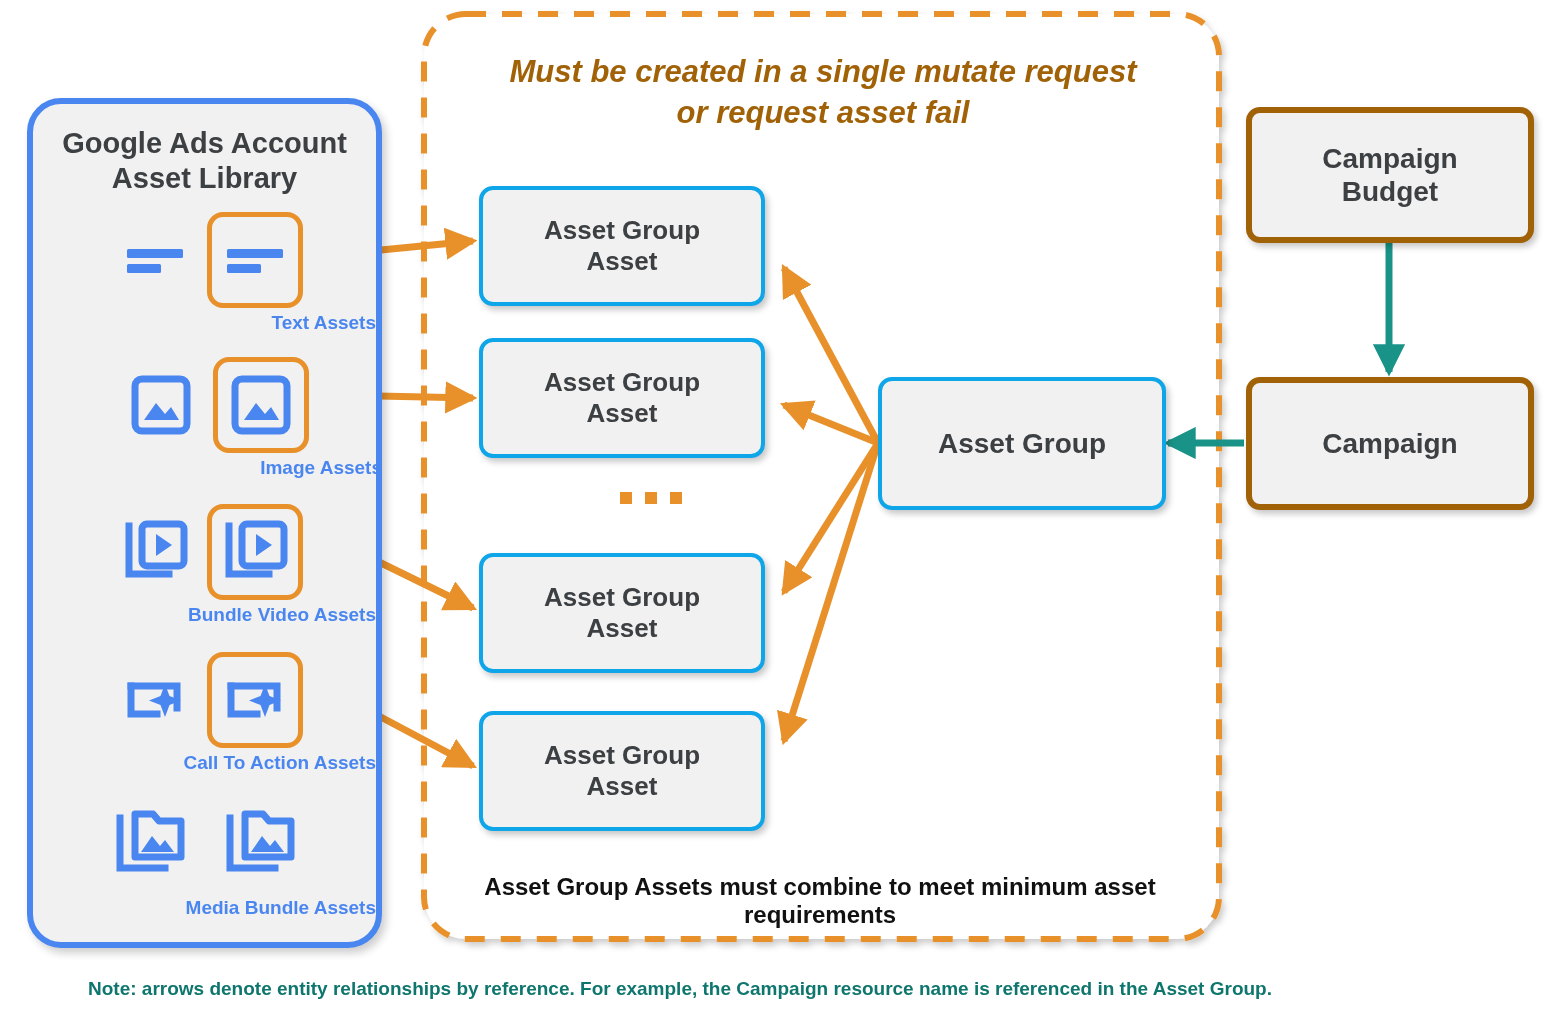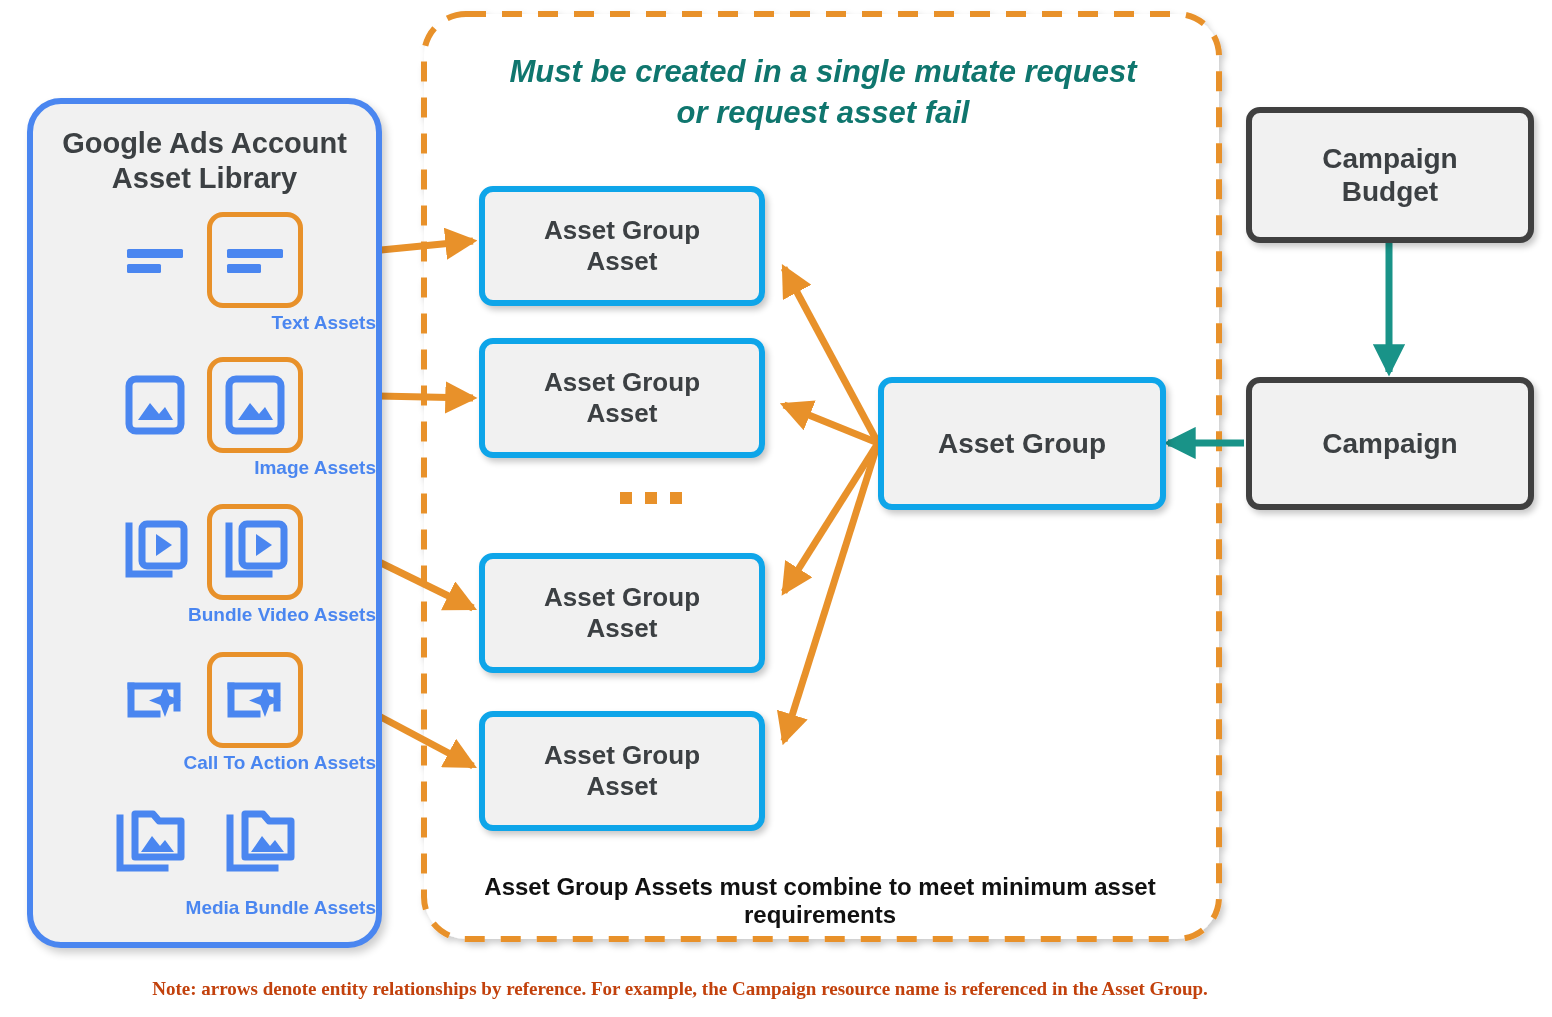--- a/index.html
+++ b/index.html
@@ -19,22 +19,22 @@
     background:#f1f1f1;
     border-radius:14px;
     box-shadow:3px 4px 6px rgba(0,0,0,.22);
     display:flex;align-items:center;justify-content:center;
     text-align:center;
     color:#3c4043;
     font-weight:700;
     z-index:10;
     box-sizing:border-box;
   }
-  .node-orange{border:6px solid #0ea5e9;align-items:center;}
-  .node-teal{border:6px solid #404040;}
+  .node-orange{border:4px solid #0ea5e9;align-items:center;}
+  .node-teal{border:6px solid #a16207;}
   .node .lbl{line-height:1.18;display:block;}
 
   
   #asset-library{
     position:absolute;left:27px;top:98px;width:355px;height:850px;
     background:#f1f1f1;border:6px solid #4a86f0;border-radius:34px;
     box-shadow:4px 5px 8px rgba(0,0,0,.20);
     z-index:8;box-sizing:border-box;
   }
   #library-title{
@@ -52,30 +52,30 @@
     box-sizing:border-box;
   }
   .icon-boxed{border:5px solid #e8912a;border-radius:16px;}
   .asset-caption{
     text-align:right;color:#4a86f0;font-size:19px;font-weight:700;margin-top:4px;
   }
 
   
   #mutate-note{
     position:absolute;left:452px;top:52px;width:742px;
-    text-align:center;color:#0f766e;font-style:italic;font-weight:700;
+    text-align:center;color:#a16207;font-style:italic;font-weight:700;
     font-size:31px;line-height:1.32;z-index:9;
   }
   #combine-note{
     position:absolute;left:440px;top:873px;width:760px;
     text-align:center;color:#111;font-weight:700;font-size:24px;z-index:9;
   }
   #footer-note{
     position:absolute;left:0;top:978px;width:1360px;
-    text-align:center;color:#c2410c;font-weight:700;font-size:19px;z-index:9;font-family:Liberation Serif, serif;
+    text-align:center;color:#0f766e;font-weight:700;font-size:19px;z-index:9;
   }
 
   
   #ellipsis{
     position:absolute;left:620px;top:492px;display:flex;gap:13px;z-index:9;
   }
   #ellipsis i{display:block;width:12px;height:12px;background:#e8912a;}
 </style>
 </head>
 <body>
@@ -137,21 +137,21 @@
       <span class="icon-boxed">
         <svg width="64" height="40" viewBox="0 0 64 40" aria-hidden="true">
           <rect x="4" y="9" width="56" height="9" rx="1.5" fill="#4a86f0"></rect>
           <rect x="4" y="24" width="34" height="9" rx="1.5" fill="#4a86f0"></rect>
         </svg>
       </span>
     </div>
     <div class="asset-caption">Text Assets</div>
   </div>
 
-  <div class="asset-row" style="top:253px;">
+  <div class="asset-row" style="top:253px;padding-left:6px;">
     <div class="asset-icons">
       <span class="icon-plain">
         <svg width="62" height="62" viewBox="0 0 62 62" aria-hidden="true">
           <rect x="5" y="5" width="52" height="52" rx="7" fill="none" stroke="#4a86f0" stroke-width="7"></rect>
           <path d="M14 46 L26 29 L35 40 L41 33 L49 46 Z" fill="#4a86f0"></path>
         </svg>
       </span>
       <span class="icon-boxed">
         <svg width="62" height="62" viewBox="0 0 62 62" aria-hidden="true">
           <rect x="5" y="5" width="52" height="52" rx="7" fill="none" stroke="#4a86f0" stroke-width="7"></rect>

